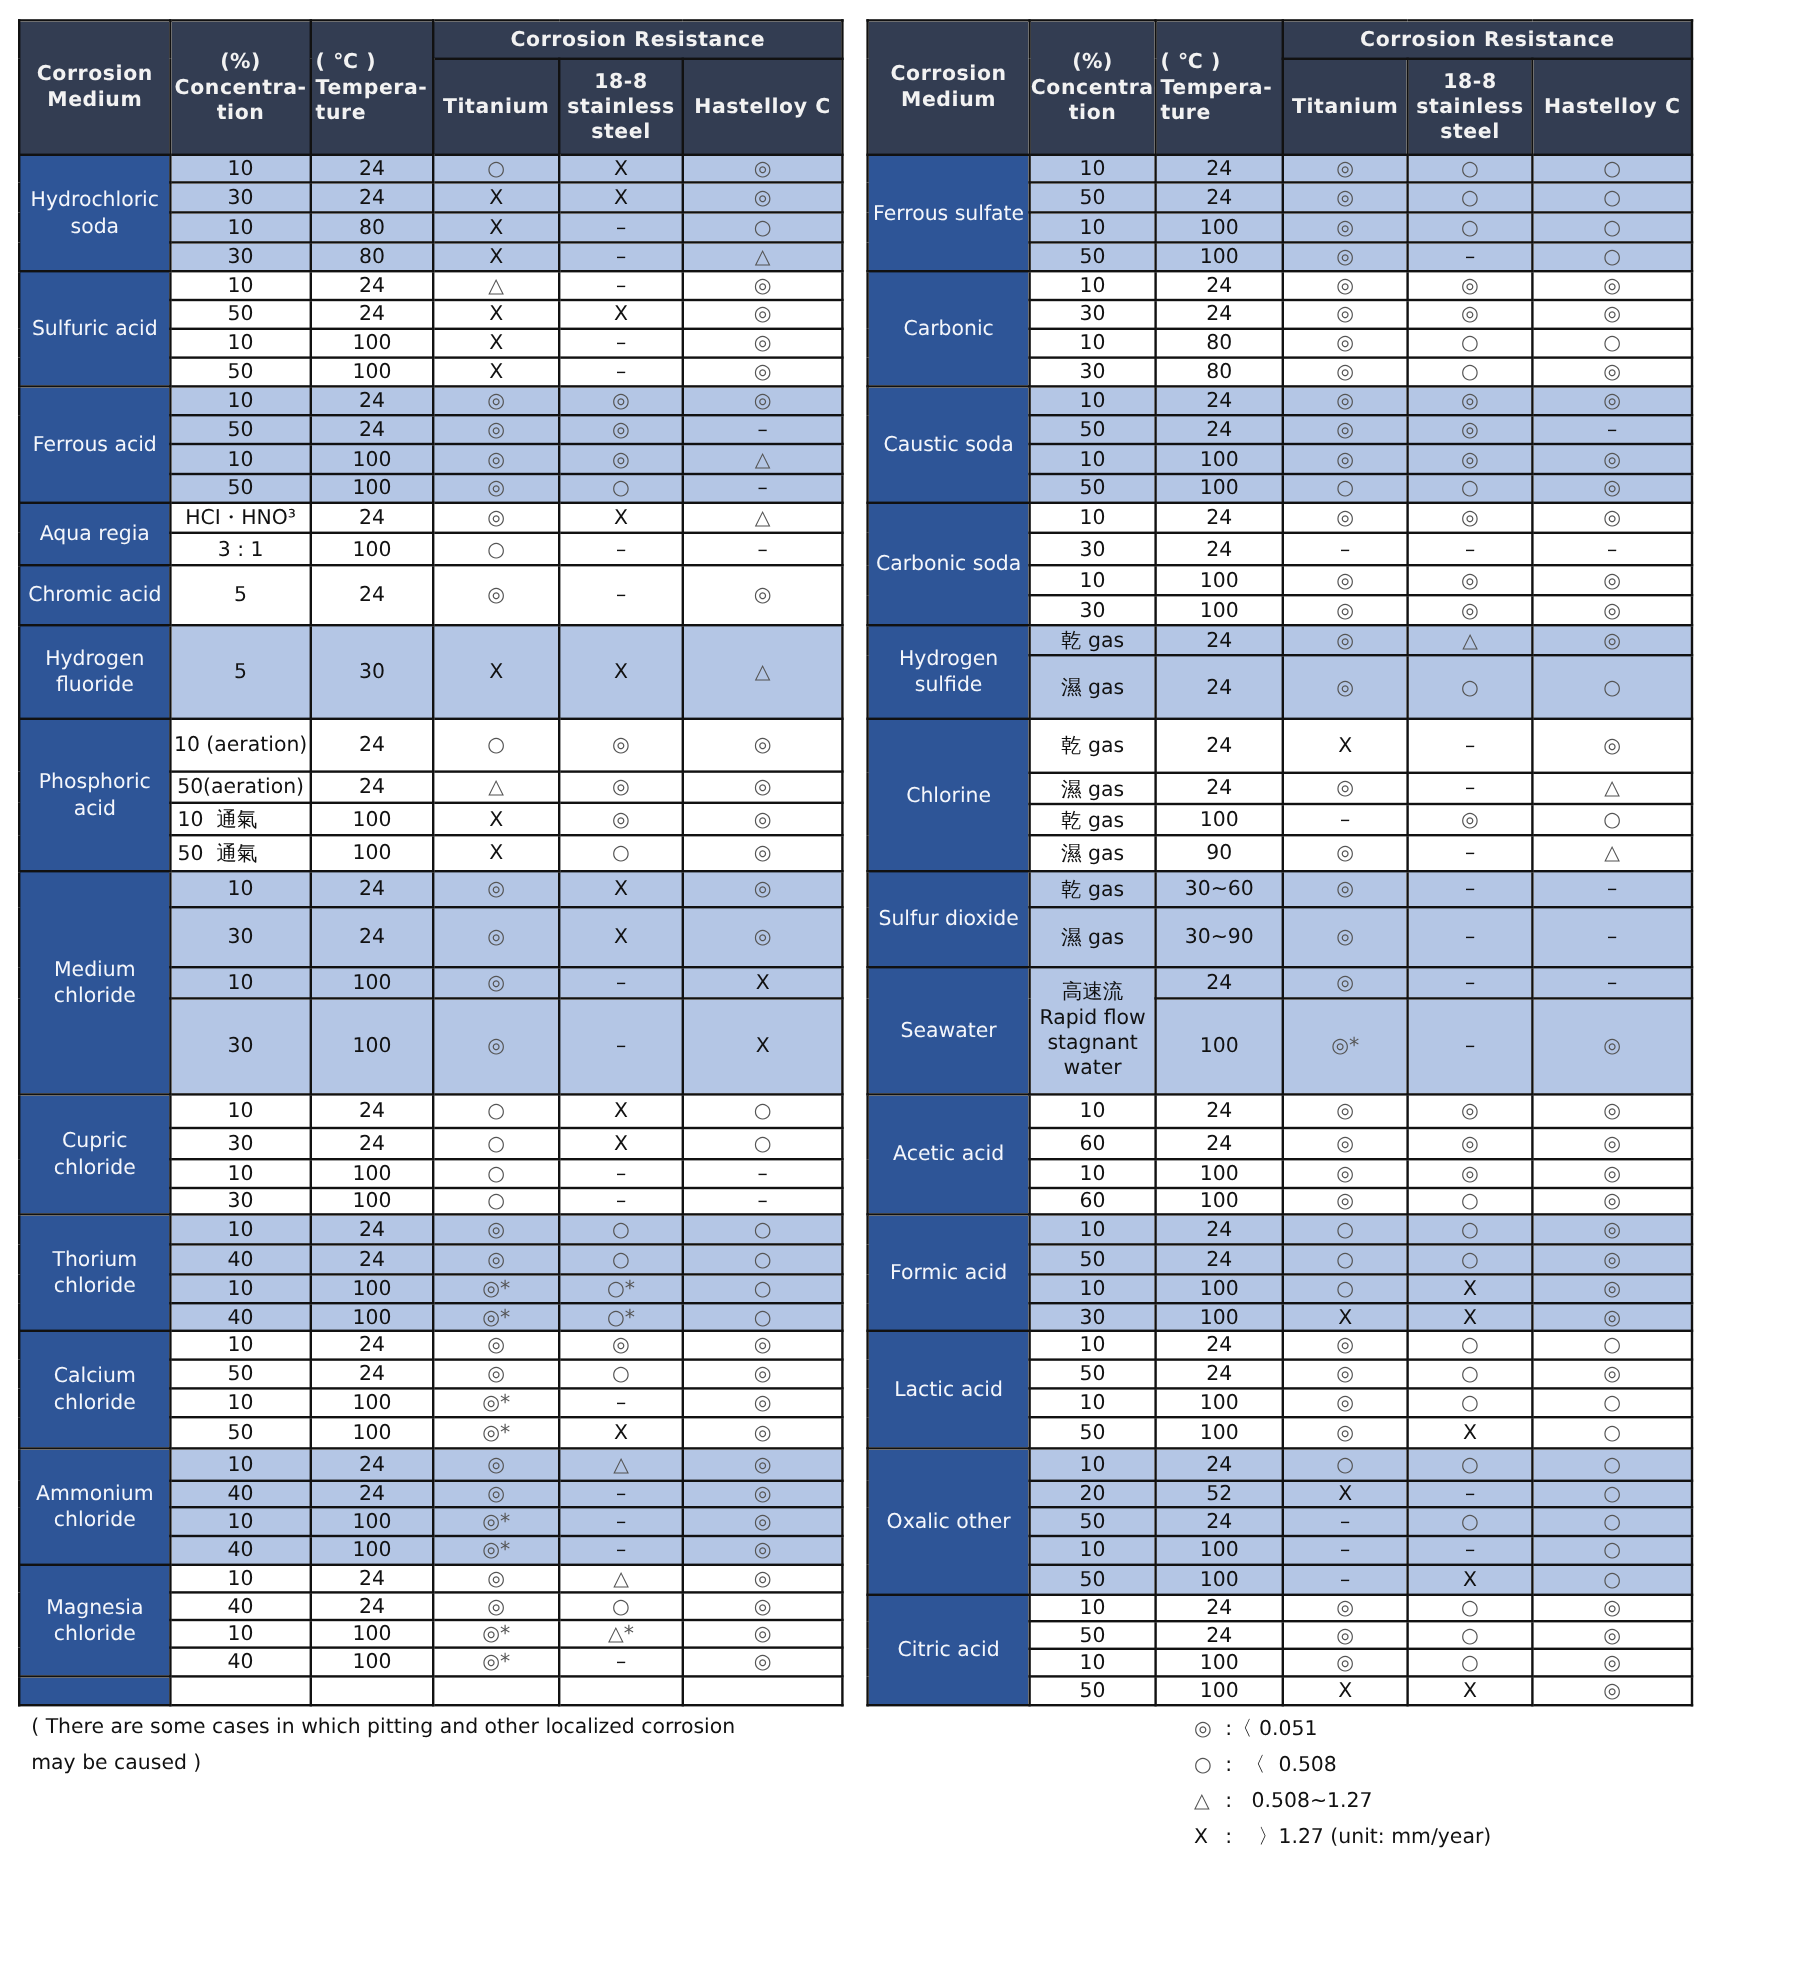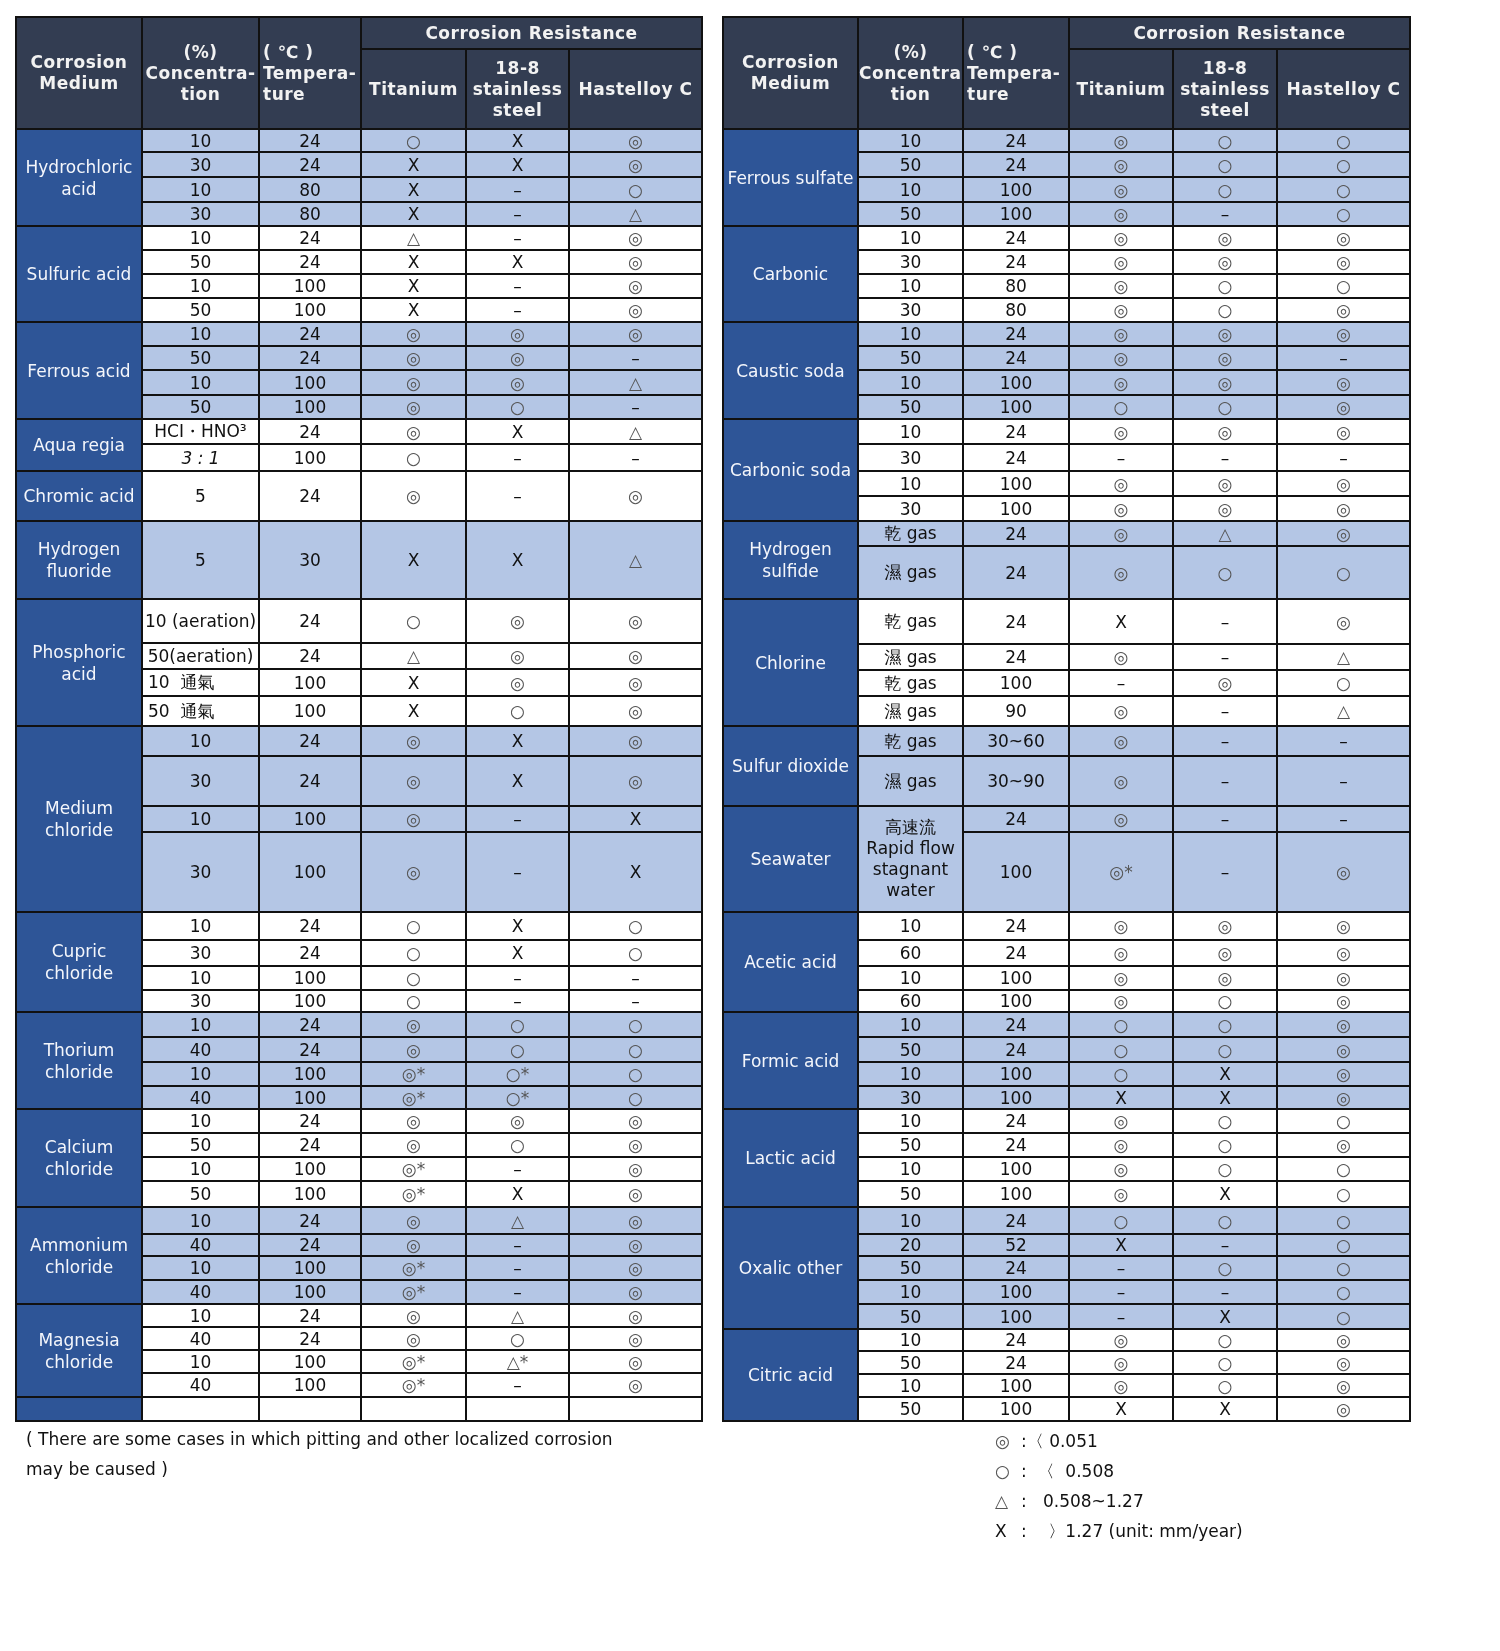--- a/index.html
+++ b/index.html
@@ -41,21 +41,21 @@
       <th colspan="3">Corrosion Resistance</th>
     </tr>
     <tr style="height:80px;">
       <th>Titanium</th>
       <th>18-8 stainless steel</th>
       <th>Hastelloy C</th>
     </tr>
   </thead>
   <tbody id="body-left">
       <tr class="blue" style="height: 23px;">
-        <td class="medium" rowspan="4">Hydrochloric acid</td>
+        <td class="medium" rowspan="4">Hydrochloric soda</td>
         <td style="white-space: pre;">10</td>
         <td>24</td>
         <td class="sym">○</td>
         <td class="sym x">X</td>
         <td class="sym">◎</td>
       </tr>
       <tr class="blue" style="height: 25px;">
         <td style="white-space: pre;">30</td>
         <td>24</td>
         <td class="sym x">X</td>
@@ -136,21 +136,21 @@
       </tr>
       <tr class="white" style="height: 25px;">
         <td class="medium" rowspan="2">Aqua regia</td>
         <td style="white-space: pre;">HCI・HNO³</td>
         <td>24</td>
         <td class="sym">◎</td>
         <td class="sym x">X</td>
         <td class="sym">△</td>
       </tr>
       <tr class="white" style="height: 27px;">
-        <td style="white-space: pre; font-style: italic;">3 : 1</td>
+        <td style="white-space: pre;">3 : 1</td>
         <td>100</td>
         <td class="sym">○</td>
         <td class="sym dash">–</td>
         <td class="sym dash">–</td>
       </tr>
       <tr class="white" style="height: 50px;">
         <td class="medium" rowspan="1">Chromic acid</td>
         <td style="white-space: pre;">5</td>
         <td>24</td>
         <td class="sym">◎</td>

